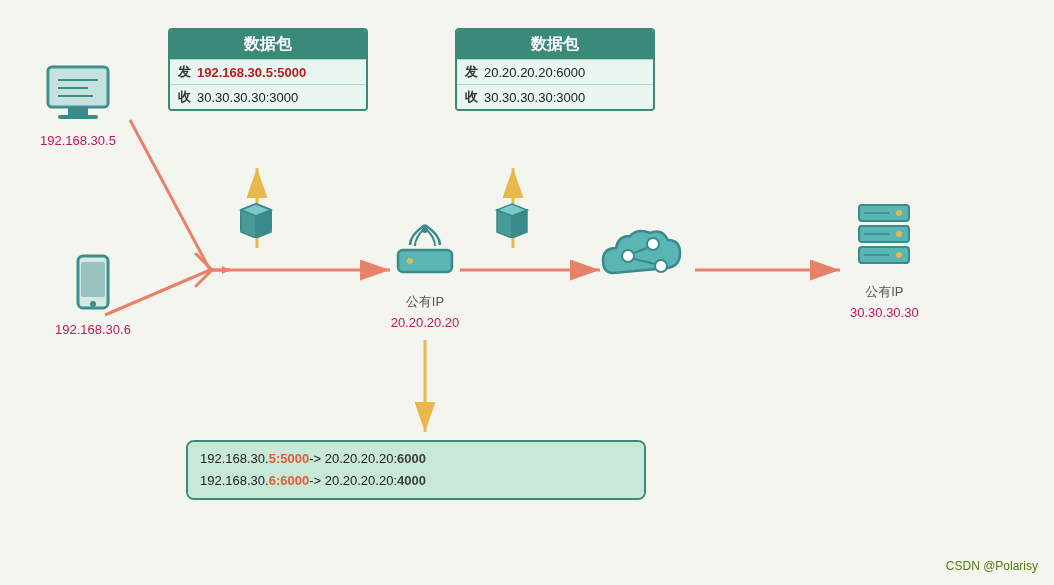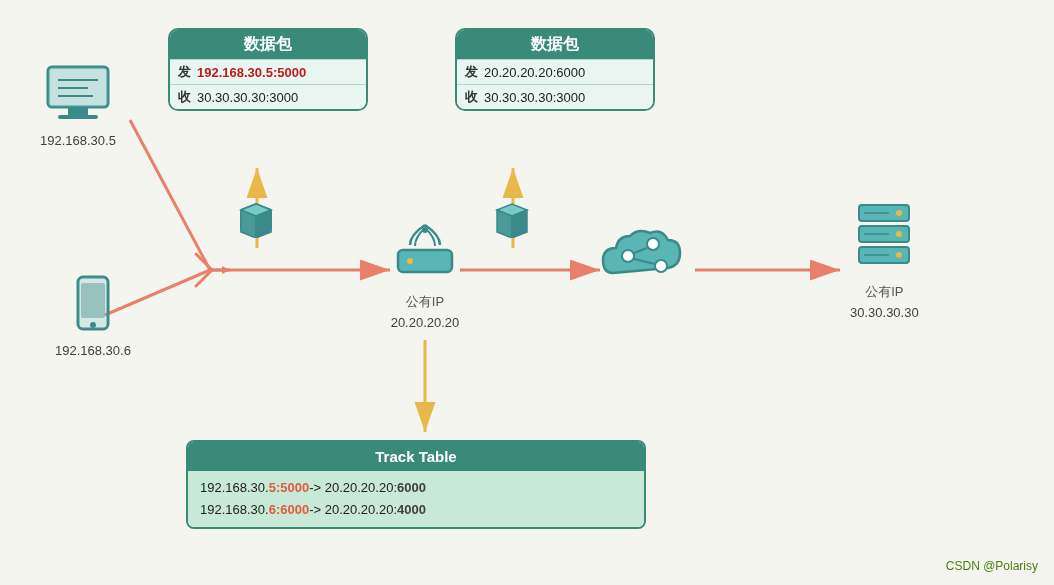--- a/index.html
+++ b/index.html
@@ -14,21 +14,21 @@
 
     .diagram-container {
       position: relative;
       width: 1054px;
       height: 585px;
     }
 
     
     .packet-table {
       position: absolute;
-      border-radius: 10px;
+      border-radius: 4px;
       overflow: hidden;
       border: 2px solid #3a8a7a;
     }
     .packet-table .header {
       background: #3a8a7a;
       color: white;
       text-align: center;
       font-size: 16px;
       padding: 4px 20px;
       font-weight: bold;
@@ -83,21 +83,21 @@
     .track-table .entry-blue { color: #404040; font-weight: bold; }
     .track-table .entry-normal { color: #222; }
 
     
     .device {
       position: absolute;
       text-align: center;
     }
     .device-label {
       font-size: 13px;
-      color: #404040;
+      color: #be185d;
       margin-top: 4px;
     }
 
     
     .arrow-svg {
       position: absolute;
       top: 0; left: 0;
       width: 1054px;
       height: 585px;
       pointer-events: none;
@@ -176,21 +176,21 @@
       <rect x="25" y="42" width="20" height="8" fill="#3a8a8a"></rect>
       <rect x="15" y="50" width="40" height="4" rx="2" fill="#3a8a8a"></rect>
 
       <line x1="15" y1="15" x2="55" y2="15" stroke="#3a8a8a" stroke-width="2"></line>
       <line x1="15" y1="23" x2="45" y2="23" stroke="#3a8a8a" stroke-width="2"></line>
       <line x1="15" y1="31" x2="50" y2="31" stroke="#3a8a8a" stroke-width="2"></line>
     </svg>
     <div class="device-label">192.168.30.5</div>
   </div>
 
-  <div class="device" style="left:55px; top:275px;">
+  <div class="device" style="left:55px; top:254px;">
     <svg class="icon-phone" viewBox="0 0 40 60">
       <rect x="5" y="2" width="30" height="52" rx="5" fill="none" stroke="#3a8a8a" stroke-width="3"></rect>
       <rect x="5" y="2" width="30" height="52" rx="5" fill="#5ab5b5" opacity="0.2"></rect>
       <rect x="8" y="8" width="24" height="35" rx="2" fill="#3a8a8a" opacity="0.4"></rect>
       <circle cx="20" cy="50" r="3" fill="#3a8a8a"></circle>
     </svg>
     <div class="device-label">192.168.30.6</div>
   </div>
 
   <div style="position:absolute; left:194px; top:248px;">
@@ -294,21 +294,20 @@
       <span class="label">发</span>
       <span class="value-normal">20.20.20.20:6000</span>
     </div>
     <div class="row">
       <span class="label">收</span>
       <span class="value-normal">30.30.30.30:3000</span>
     </div>
   </div>
 
   <div class="track-table" style="left:186px; top:440px; min-width:460px;">
-    <div class="header">Track Table</div>
     <div class="body">
       <div class="row">
         <span class="entry-normal">192.168.30.</span>
           <span class="entry-red">5:5000</span>
           <span class="entry-normal"> -&gt; 20.20.20.20:</span>
           <span class="entry-blue">6000</span>
       </div>
       <div class="row">
         <span class="entry-normal">192.168.30.</span>
           <span class="entry-red">6:6000</span>

